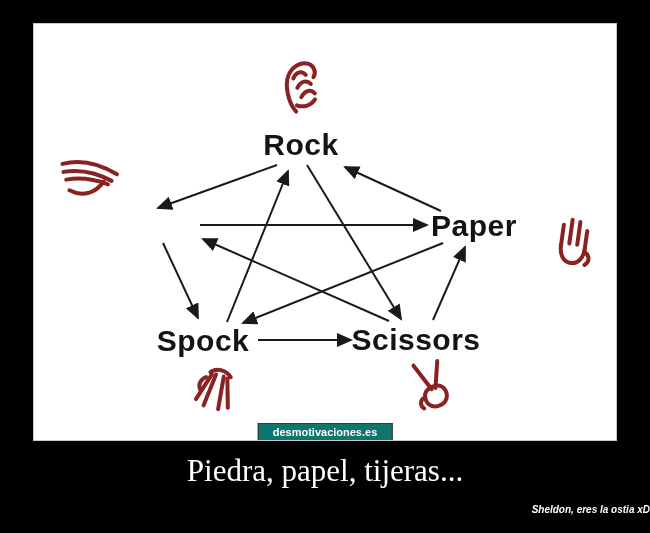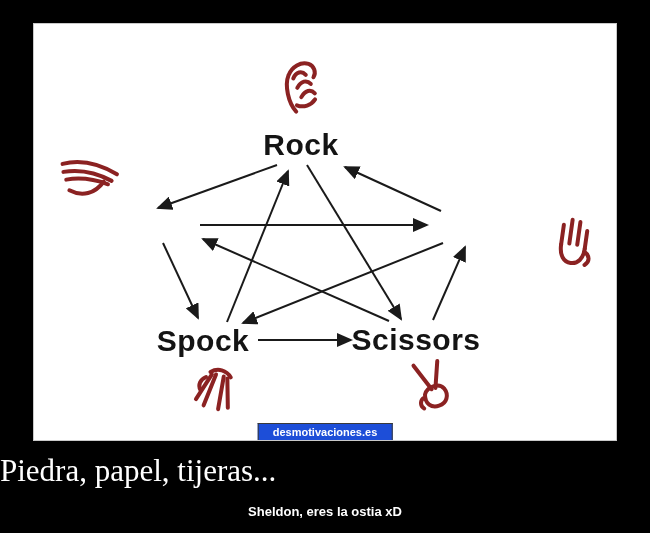--- a/index.html
+++ b/index.html
@@ -28,31 +28,31 @@
   .n-scissors{left:382px;top:316px;}
   .hand{position:absolute;transform:translate(-50%,-50%);line-height:0;}
   .h-rock{left:267px;top:62px;}
   .h-lizard{left:57px;top:152px;}
   .h-paper{left:538px;top:222px;}
   .h-spock{left:182px;top:366px;}
   .h-scissors{left:398px;top:362px;}
   .hand-stroke{stroke:var(--hand,#8b2222);fill:none;stroke-width:4;stroke-linecap:round;stroke-linejoin:round;}
   .watermark{
     position:absolute;left:50%;bottom:0;transform:translateX(-50%);
-    background:#1d4ed8;color:#fff;font-size:11px;font-weight:bold;
+    background:#0f766e;color:#fff;font-size:11px;font-weight:bold;
     padding:2px 14px;white-space:nowrap;border:1px solid #3a3a3a;border-bottom:none;
   }
   .caption{
-    position:absolute;left:0;right:0;top:440px;
+    position:absolute;left:0;right:0;top:440px;text-align:center;
     color:var(--text,#fff);font-family:"Liberation Serif",serif;
     font-size:31px;font-weight:normal;
   }
   .subtitle{
-    position:absolute;left:0;right:0;top:491px;text-align:center;
-    color:var(--text,#fff);font-size:13px;font-weight:bold;
+    position:absolute;left:0;right:0;top:491px;text-align:right;
+    color:var(--text,#fff);font-size:10px;font-weight:bold;font-style:italic;
   }
 </style>
 </head>
 <body>
 
 <div class="poster">
 
   <div class="frame">
 
     <svg class="edges" viewBox="0 0 582 416">
@@ -127,20 +127,21 @@
         <g transform="rotate(-18 24 30)">
           <path class="hand-stroke" d="M13,4 L23,32"></path>
           <path class="hand-stroke" d="M37,7 L27,32"></path>
           <path class="hand-stroke" d="M15,35 c-3,9 2,15 10,15 c8,0 13,-7 10,-15 c-3,-7 -16,-7 -20,0"></path>
           <path class="hand-stroke" d="M12,38 c-4,2 -5,7 -2,10"></path>
         </g>
       </svg>
     </div>
 
     <div class="node n-rock">Rock</div>
+    <div class="node n-paper">Paper</div>
     <div class="node n-scissors">Scissors</div>
     <div class="node n-spock">Spock</div>
 
     <div class="watermark">desmotivaciones.es</div>
   </div>
 
   <div class="caption">Piedra, papel, tijeras...</div>
   <div class="subtitle">Sheldon, eres la ostia xD</div>
 
 </div>

